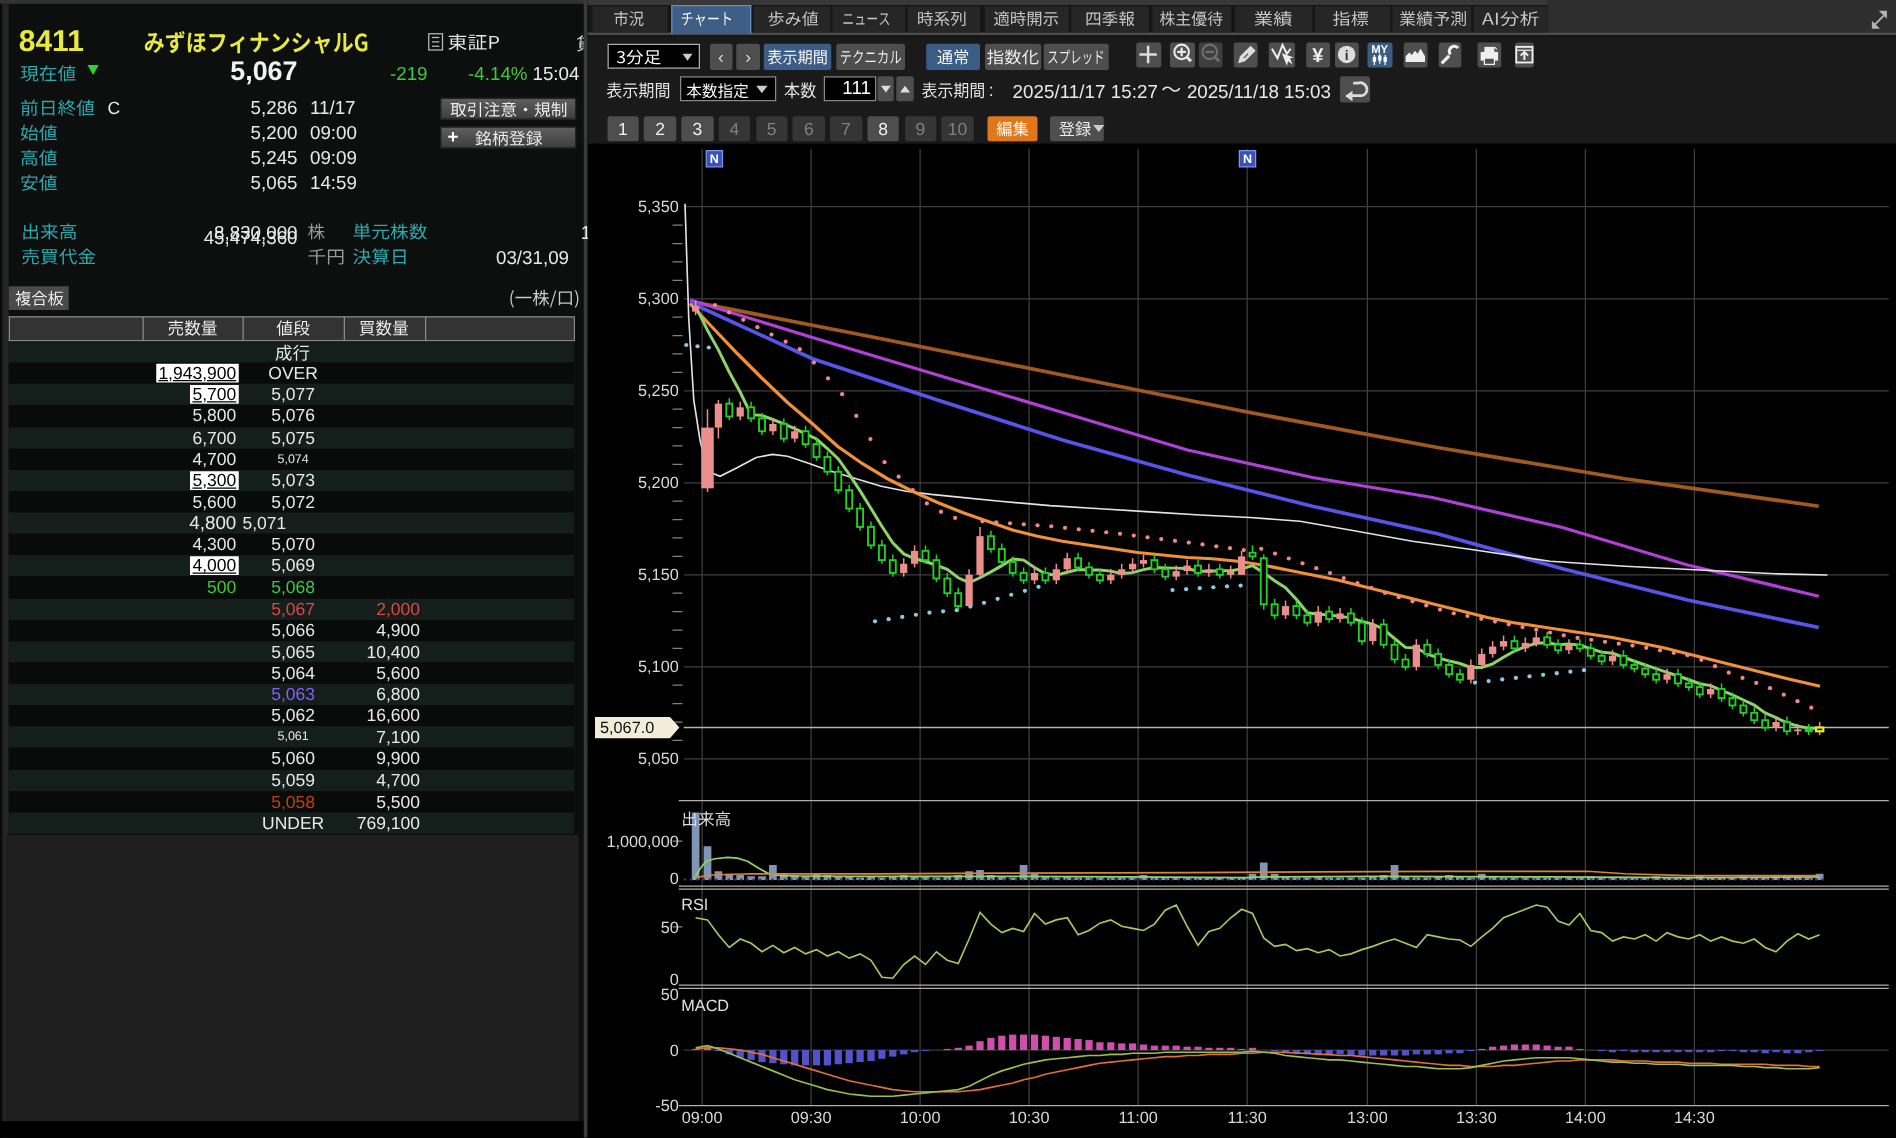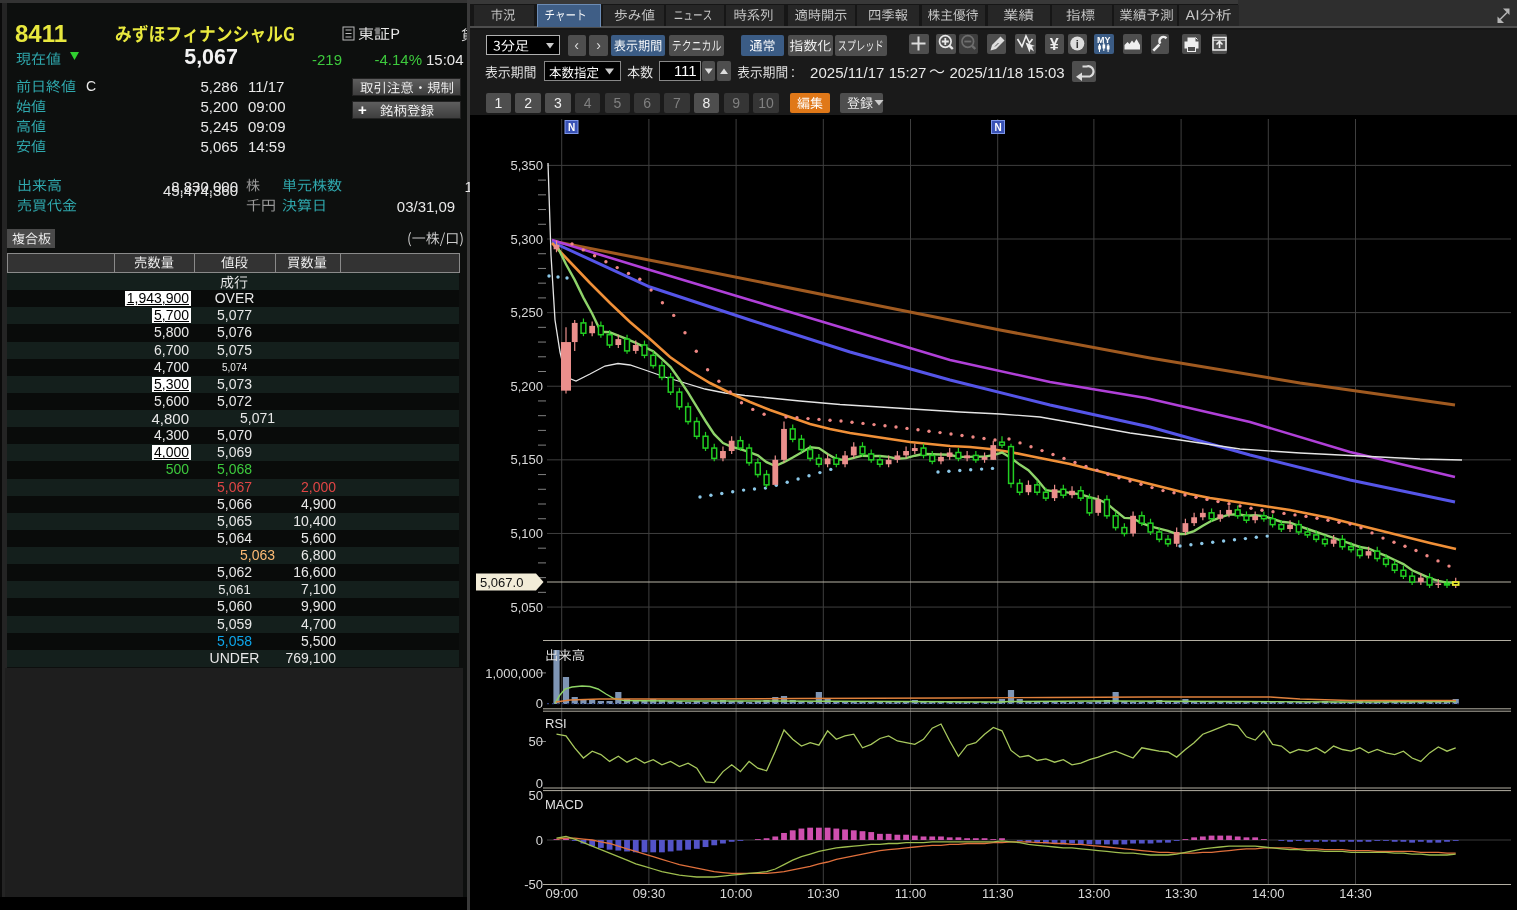--- a/index.html
+++ b/index.html
@@ -58,21 +58,21 @@
     <div style="position:absolute;left:100px;top:359.65px;width:89px;height:15px;font-family:'Liberation Sans';color:#e8e8e8;font-size:14px;text-align:right;line-height:15px">4,700</div>
     <div style="position:absolute;left:194px;top:359.65px;width:81px;height:15px;font-family:'Liberation Sans';color:#e8e8e8;font-size:10px;text-align:center;line-height:15px">5,074</div>
     <div style="position:absolute;left:7px;top:375.78px;width:452px;height:17.13px;background:#141f1c"></div>
     <div style="position:absolute;right:279px;top:376.78px;height:15px;background:#fff;color:#000;font-size:14px;font-family:'Liberation Sans';padding:0 2px;text-decoration:underline;line-height:15px">5,300</div>
     <div style="position:absolute;left:194px;top:376.78px;width:81px;height:15px;font-family:'Liberation Sans';color:#e8e8e8;font-size:14px;text-align:center;line-height:15px">5,073</div>
     <div style="position:absolute;left:7px;top:392.91px;width:452px;height:17.13px;background:#090b0a"></div>
     <div style="position:absolute;left:100px;top:393.91px;width:89px;height:15px;font-family:'Liberation Sans';color:#e8e8e8;font-size:14px;text-align:right;line-height:15px">5,600</div>
     <div style="position:absolute;left:194px;top:393.91px;width:81px;height:15px;font-family:'Liberation Sans';color:#e8e8e8;font-size:14px;text-align:center;line-height:15px">5,072</div>
     <div style="position:absolute;left:7px;top:410.04px;width:452px;height:17.13px;background:#141f1c"></div>
     <div style="position:absolute;left:100px;top:411.04px;width:89px;height:15px;font-family:'Liberation Sans';color:#e8e8e8;font-size:15px;text-align:right;line-height:15px">4,800</div>
-    <div style="position:absolute;left:194px;top:411.04px;width:81px;height:15px;font-family:'Liberation Sans';color:#e8e8e8;font-size:14px;text-align:right;line-height:15px">5,071</div>
+    <div style="position:absolute;left:194px;top:411.04px;width:81px;height:15px;font-family:'Liberation Sans';color:#e8e8e8;font-size:14px;text-align:left;line-height:15px">5,071</div>
     <div style="position:absolute;left:7px;top:427.17px;width:452px;height:17.13px;background:#090b0a"></div>
     <div style="position:absolute;left:100px;top:428.17px;width:89px;height:15px;font-family:'Liberation Sans';color:#e8e8e8;font-size:14px;text-align:right;line-height:15px">4,300</div>
     <div style="position:absolute;left:194px;top:428.17px;width:81px;height:15px;font-family:'Liberation Sans';color:#e8e8e8;font-size:14px;text-align:center;line-height:15px">5,070</div>
     <div style="position:absolute;left:7px;top:444.3px;width:452px;height:17.13px;background:#141f1c"></div>
     <div style="position:absolute;right:279px;top:445.3px;height:15px;background:#fff;color:#000;font-size:14px;font-family:'Liberation Sans';padding:0 2px;text-decoration:underline;line-height:15px">4,000</div>
     <div style="position:absolute;left:194px;top:445.3px;width:81px;height:15px;font-family:'Liberation Sans';color:#e8e8e8;font-size:14px;text-align:center;line-height:15px">5,069</div>
     <div style="position:absolute;left:7px;top:461.43px;width:452px;height:17.13px;background:#090b0a"></div>
     <div style="position:absolute;left:100px;top:462.43px;width:89px;height:15px;font-family:'Liberation Sans';color:#3dc93d;font-size:14px;text-align:right;line-height:15px">500</div>
     <div style="position:absolute;left:194px;top:462.43px;width:81px;height:15px;font-family:'Liberation Sans';color:#3dc93d;font-size:14px;text-align:center;line-height:15px">5,068</div>
     <div style="position:absolute;left:7px;top:478.56px;width:452px;height:17.13px;background:#141f1c"></div>
@@ -81,36 +81,36 @@
     <div style="position:absolute;left:7px;top:495.69px;width:452px;height:17.13px;background:#090b0a"></div>
     <div style="position:absolute;left:194px;top:496.69px;width:81px;height:15px;font-family:'Liberation Sans';color:#e8e8e8;font-size:14px;text-align:center;line-height:15px">5,066</div>
     <div style="position:absolute;left:246px;top:496.69px;width:90px;height:15px;font-family:'Liberation Sans';color:#e8e8e8;font-size:14px;text-align:right;line-height:15px">4,900</div>
     <div style="position:absolute;left:7px;top:512.82px;width:452px;height:17.13px;background:#141f1c"></div>
     <div style="position:absolute;left:194px;top:513.82px;width:81px;height:15px;font-family:'Liberation Sans';color:#e8e8e8;font-size:14px;text-align:center;line-height:15px">5,065</div>
     <div style="position:absolute;left:246px;top:513.82px;width:90px;height:15px;font-family:'Liberation Sans';color:#e8e8e8;font-size:14px;text-align:right;line-height:15px">10,400</div>
     <div style="position:absolute;left:7px;top:529.95px;width:452px;height:17.13px;background:#090b0a"></div>
     <div style="position:absolute;left:194px;top:530.95px;width:81px;height:15px;font-family:'Liberation Sans';color:#e8e8e8;font-size:14px;text-align:center;line-height:15px">5,064</div>
     <div style="position:absolute;left:246px;top:530.95px;width:90px;height:15px;font-family:'Liberation Sans';color:#e8e8e8;font-size:14px;text-align:right;line-height:15px">5,600</div>
     <div style="position:absolute;left:7px;top:547.08px;width:452px;height:17.13px;background:#141f1c"></div>
-    <div style="position:absolute;left:194px;top:548.08px;width:81px;height:15px;font-family:'Liberation Sans';color:#fdba74;font-size:14px;text-align:right;line-height:15px">5,063</div>
+    <div style="position:absolute;left:194px;top:548.08px;width:81px;height:15px;font-family:'Liberation Sans';color:#8b5cf6;font-size:14px;text-align:center;line-height:15px">5,063</div>
     <div style="position:absolute;left:246px;top:548.08px;width:90px;height:15px;font-family:'Liberation Sans';color:#e8e8e8;font-size:14px;text-align:right;line-height:15px">6,800</div>
     <div style="position:absolute;left:7px;top:564.21px;width:452px;height:17.13px;background:#090b0a"></div>
     <div style="position:absolute;left:194px;top:565.21px;width:81px;height:15px;font-family:'Liberation Sans';color:#e8e8e8;font-size:14px;text-align:center;line-height:15px">5,062</div>
     <div style="position:absolute;left:246px;top:565.21px;width:90px;height:19px;font-family:'Liberation Sans';color:#e8e8e8;font-size:14px;text-align:right;line-height:15px">16,600</div>
     <div style="position:absolute;left:7px;top:581.34px;width:452px;height:17.13px;background:#141f1c"></div>
-    <div style="position:absolute;left:194px;top:582.34px;width:81px;height:15px;font-family:'Liberation Sans';color:#e8e8e8;font-size:13px;text-align:center;line-height:15px">5,061</div>
+    <div style="position:absolute;left:194px;top:582.34px;width:81px;height:15px;font-family:'Liberation Sans';color:#e8e8e8;font-size:10px;text-align:center;line-height:15px">5,061</div>
     <div style="position:absolute;left:246px;top:582.34px;width:90px;height:15px;font-family:'Liberation Sans';color:#e8e8e8;font-size:14px;text-align:right;line-height:15px">7,100</div>
     <div style="position:absolute;left:7px;top:598.47px;width:452px;height:17.13px;background:#090b0a"></div>
     <div style="position:absolute;left:194px;top:599.47px;width:81px;height:15px;font-family:'Liberation Sans';color:#e8e8e8;font-size:14px;text-align:center;line-height:15px">5,060</div>
     <div style="position:absolute;left:246px;top:599.47px;width:90px;height:15px;font-family:'Liberation Sans';color:#e8e8e8;font-size:14px;text-align:right;line-height:15px">9,900</div>
     <div style="position:absolute;left:7px;top:615.6px;width:452px;height:17.13px;background:#141f1c"></div>
     <div style="position:absolute;left:194px;top:616.6px;width:81px;height:15px;font-family:'Liberation Sans';color:#e8e8e8;font-size:14px;text-align:center;line-height:15px">5,059</div>
     <div style="position:absolute;left:246px;top:616.6px;width:90px;height:15px;font-family:'Liberation Sans';color:#e8e8e8;font-size:14px;text-align:right;line-height:15px">4,700</div>
     <div style="position:absolute;left:7px;top:632.73px;width:452px;height:17.13px;background:#090b0a"></div>
-    <div style="position:absolute;left:194px;top:633.73px;width:81px;height:15px;font-family:'Liberation Sans';color:#0ea5e9;font-size:14px;text-align:center;line-height:15px">5,058</div>
+    <div style="position:absolute;left:194px;top:633.73px;width:81px;height:15px;font-family:'Liberation Sans';color:#c2410c;font-size:14px;text-align:center;line-height:15px">5,058</div>
     <div style="position:absolute;left:246px;top:633.73px;width:90px;height:15px;font-family:'Liberation Sans';color:#e8e8e8;font-size:14px;text-align:right;line-height:15px">5,500</div>
     <div style="position:absolute;left:7px;top:649.86px;width:452px;height:17.13px;background:#141f1c"></div>
     <div style="position:absolute;left:194px;top:650.86px;width:81px;height:15px;font-family:'Liberation Sans';color:#e8e8e8;font-size:14px;text-align:center;line-height:15px">UNDER</div>
     <div style="position:absolute;left:246px;top:650.86px;width:90px;height:15px;font-family:'Liberation Sans';color:#e8e8e8;font-size:14px;text-align:right;line-height:15px">769,100</div>
   </div>
 <div style="position:absolute;left:470px;top:0;width:1047px;height:115px;background:#1a1a1a">
     <div style="position:absolute;left:0;top:0;width:1047px;height:30px;background:#161616"></div>
     <div style="position:absolute;left:0;top:0;width:1047px;height:3.5px;background:#383838"></div>
     <div style="position:absolute;left:768px;top:0;width:279px;height:25.5px;background:#2e2e2e"></div>
     <div style="position:absolute;left:0;top:25.5px;width:1047px;height:2px;background:#4d4d4d"></div>

